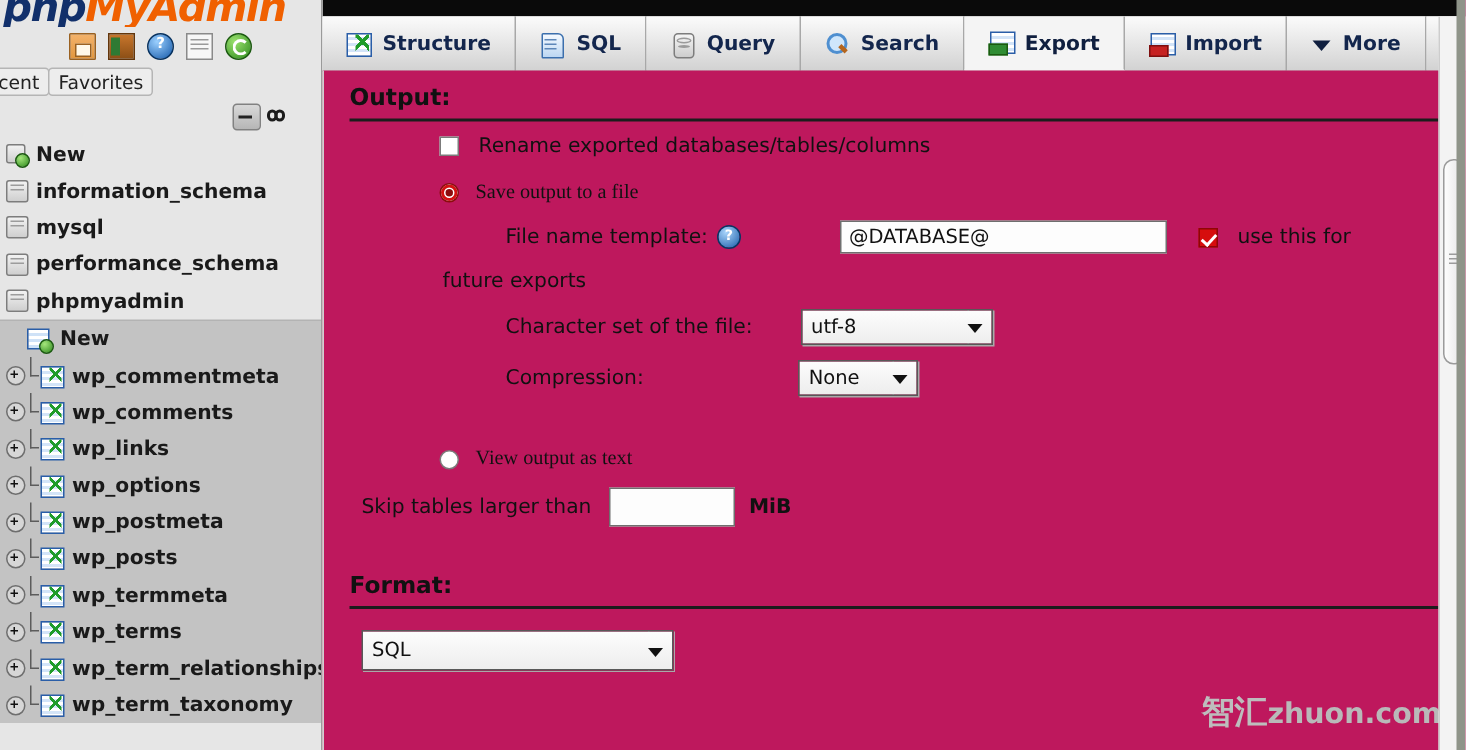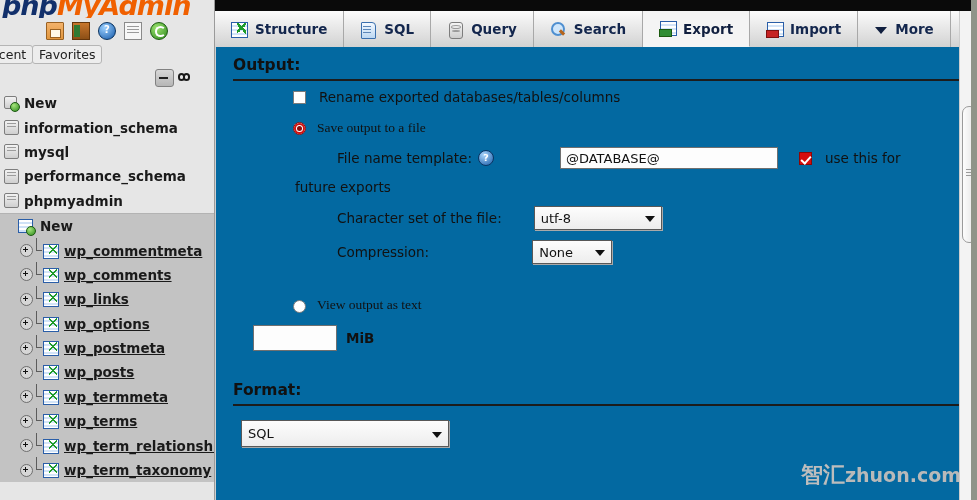--- a/index.html
+++ b/index.html
@@ -77,21 +77,21 @@
 
   .dbtree{position:relative;}
   .node{
     display:flex;align-items:center;height:24.4px;padding-left:4px;
     font-size:13.5px;font-weight:bold;color:#1a1a1a;white-space:nowrap;
   }
   .node .lbl{margin-left:5px;}
   .node.root-db{padding-left:4px;}
   .wp-group{background:#c3c3c3;}
   .node.child{padding-left:18px;}
-  .node.table-node{padding-left:20px;text-decoration:underline;}
+  .node.table-node{padding-left:4px;}
 
   .plus{
     width:11px;height:11px;flex:0 0 11px;border:1px solid #6e6e6e;border-radius:50%;
     background:#d6d6d6;position:relative;margin-right:1px;
   }
   .plus:before{content:"";position:absolute;left:2px;top:4px;width:5px;height:1px;background:#111;}
   .plus:after{content:"";position:absolute;left:4px;top:2px;width:1px;height:5px;background:#111;}
   .elbow{width:9px;height:14px;flex:0 0 9px;position:relative;}
   .elbow:before{content:"";position:absolute;left:2px;top:-6px;width:1px;height:13px;background:#5c5c5c;}
   .elbow:after{content:"";position:absolute;left:2px;top:6px;width:6px;height:1px;background:#5c5c5c;}
@@ -147,21 +147,21 @@
   .ti-export:before{content:"";position:absolute;left:1px;top:0;width:15px;height:13px;border:1px solid #2a5ea8;background:repeating-linear-gradient(#ffffff 0 2px,#d3e4f8 2px 4px);}
   .ti-export:after{content:"";position:absolute;left:0px;top:8px;width:11px;height:6px;background:#2f8c33;border:1px solid #1b5a10;}
   .ti-import:before{content:"";position:absolute;left:1px;top:0;width:15px;height:13px;border:1px solid #2a5ea8;background:repeating-linear-gradient(#ffffff 0 2px,#d3e4f8 2px 4px);}
   .ti-import:after{content:"";position:absolute;left:0px;top:8px;width:11px;height:6px;background:#c62222;border:1px solid #7e0f0f;}
   .ti-more{width:14px;flex:0 0 14px;}
   .ti-more:before{content:"";position:absolute;left:1px;top:5px;border-left:6px solid transparent;border-right:6px solid transparent;border-top:7px solid #101f3f;}
 
   
   .content{
     position:absolute;top:47px;left:0;right:0;bottom:0;
-    background:#0369a1;overflow:hidden;
+    background:#be185d;overflow:hidden;
     border-left:1px solid #cfcfcf;
   }
   .content-inner{padding:0 18px 0 17px;position:relative;}
 
   .section-head{
     font-size:15.5px;font-weight:bold;color:#111;
     padding:9px 0 5px 0;border-bottom:2px solid #1c1c1c;
     margin:0 0 0 0;
   }
   #format-section .section-head{margin-top:0;}
@@ -461,20 +461,21 @@
             </select>
           </span>
         </div>
 
         <div class="row opt-row2" style="height:44px;align-items:flex-end;padding-bottom:6px;">
           <span class="rb"></span>
           <span class="lbl-txt sm">View output as text</span>
         </div>
 
         <div class="skip-row">
+          <span class="field-label">Skip tables larger than</span>
           <input class="txtinput" style="width: 84px; height: 26px; margin-left: 12px;" type="text" value="">
           <span class="mib">MiB</span>
         </div>
 
         <div id="format-section" style="margin-top:15px;">
           <div class="section-head">Format:</div>
           <div style="padding-top:14px;padding-left:8px;">
             <span class="selwrap bordered">
               <select class="sel" style="width:208px;height:27px;">
                 <option>SQL</option>

